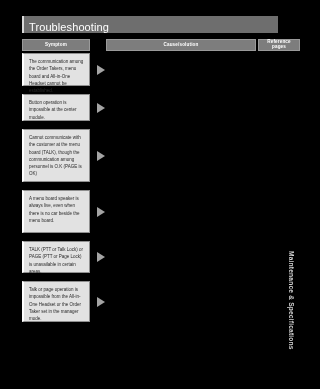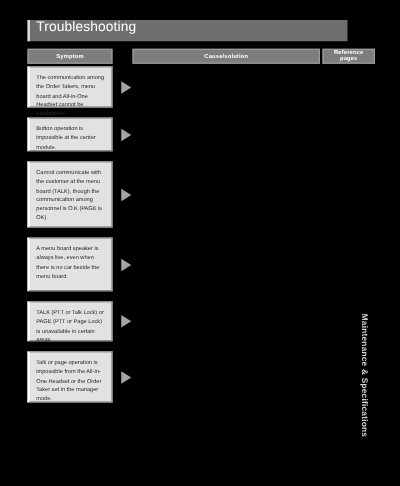--- a/index.html
+++ b/index.html
@@ -20,21 +20,21 @@
   #title-bar {
     position: absolute;
     left: 22px;
     top: 16px;
     width: 256px;
     height: 17px;
     background: #6e6e6e;
     border-left: 2px solid #d9d9d9;
     box-sizing: border-box;
     display: flex;
-    align-items: flex-start;
+    align-items: flex-end;
   }
   #title-bar .title-text {
     font-size: 11px;
     color: #ffffff;
     padding-left: 5px;
     letter-spacing: 0.1px;
     white-space: nowrap;
   }
 
   

